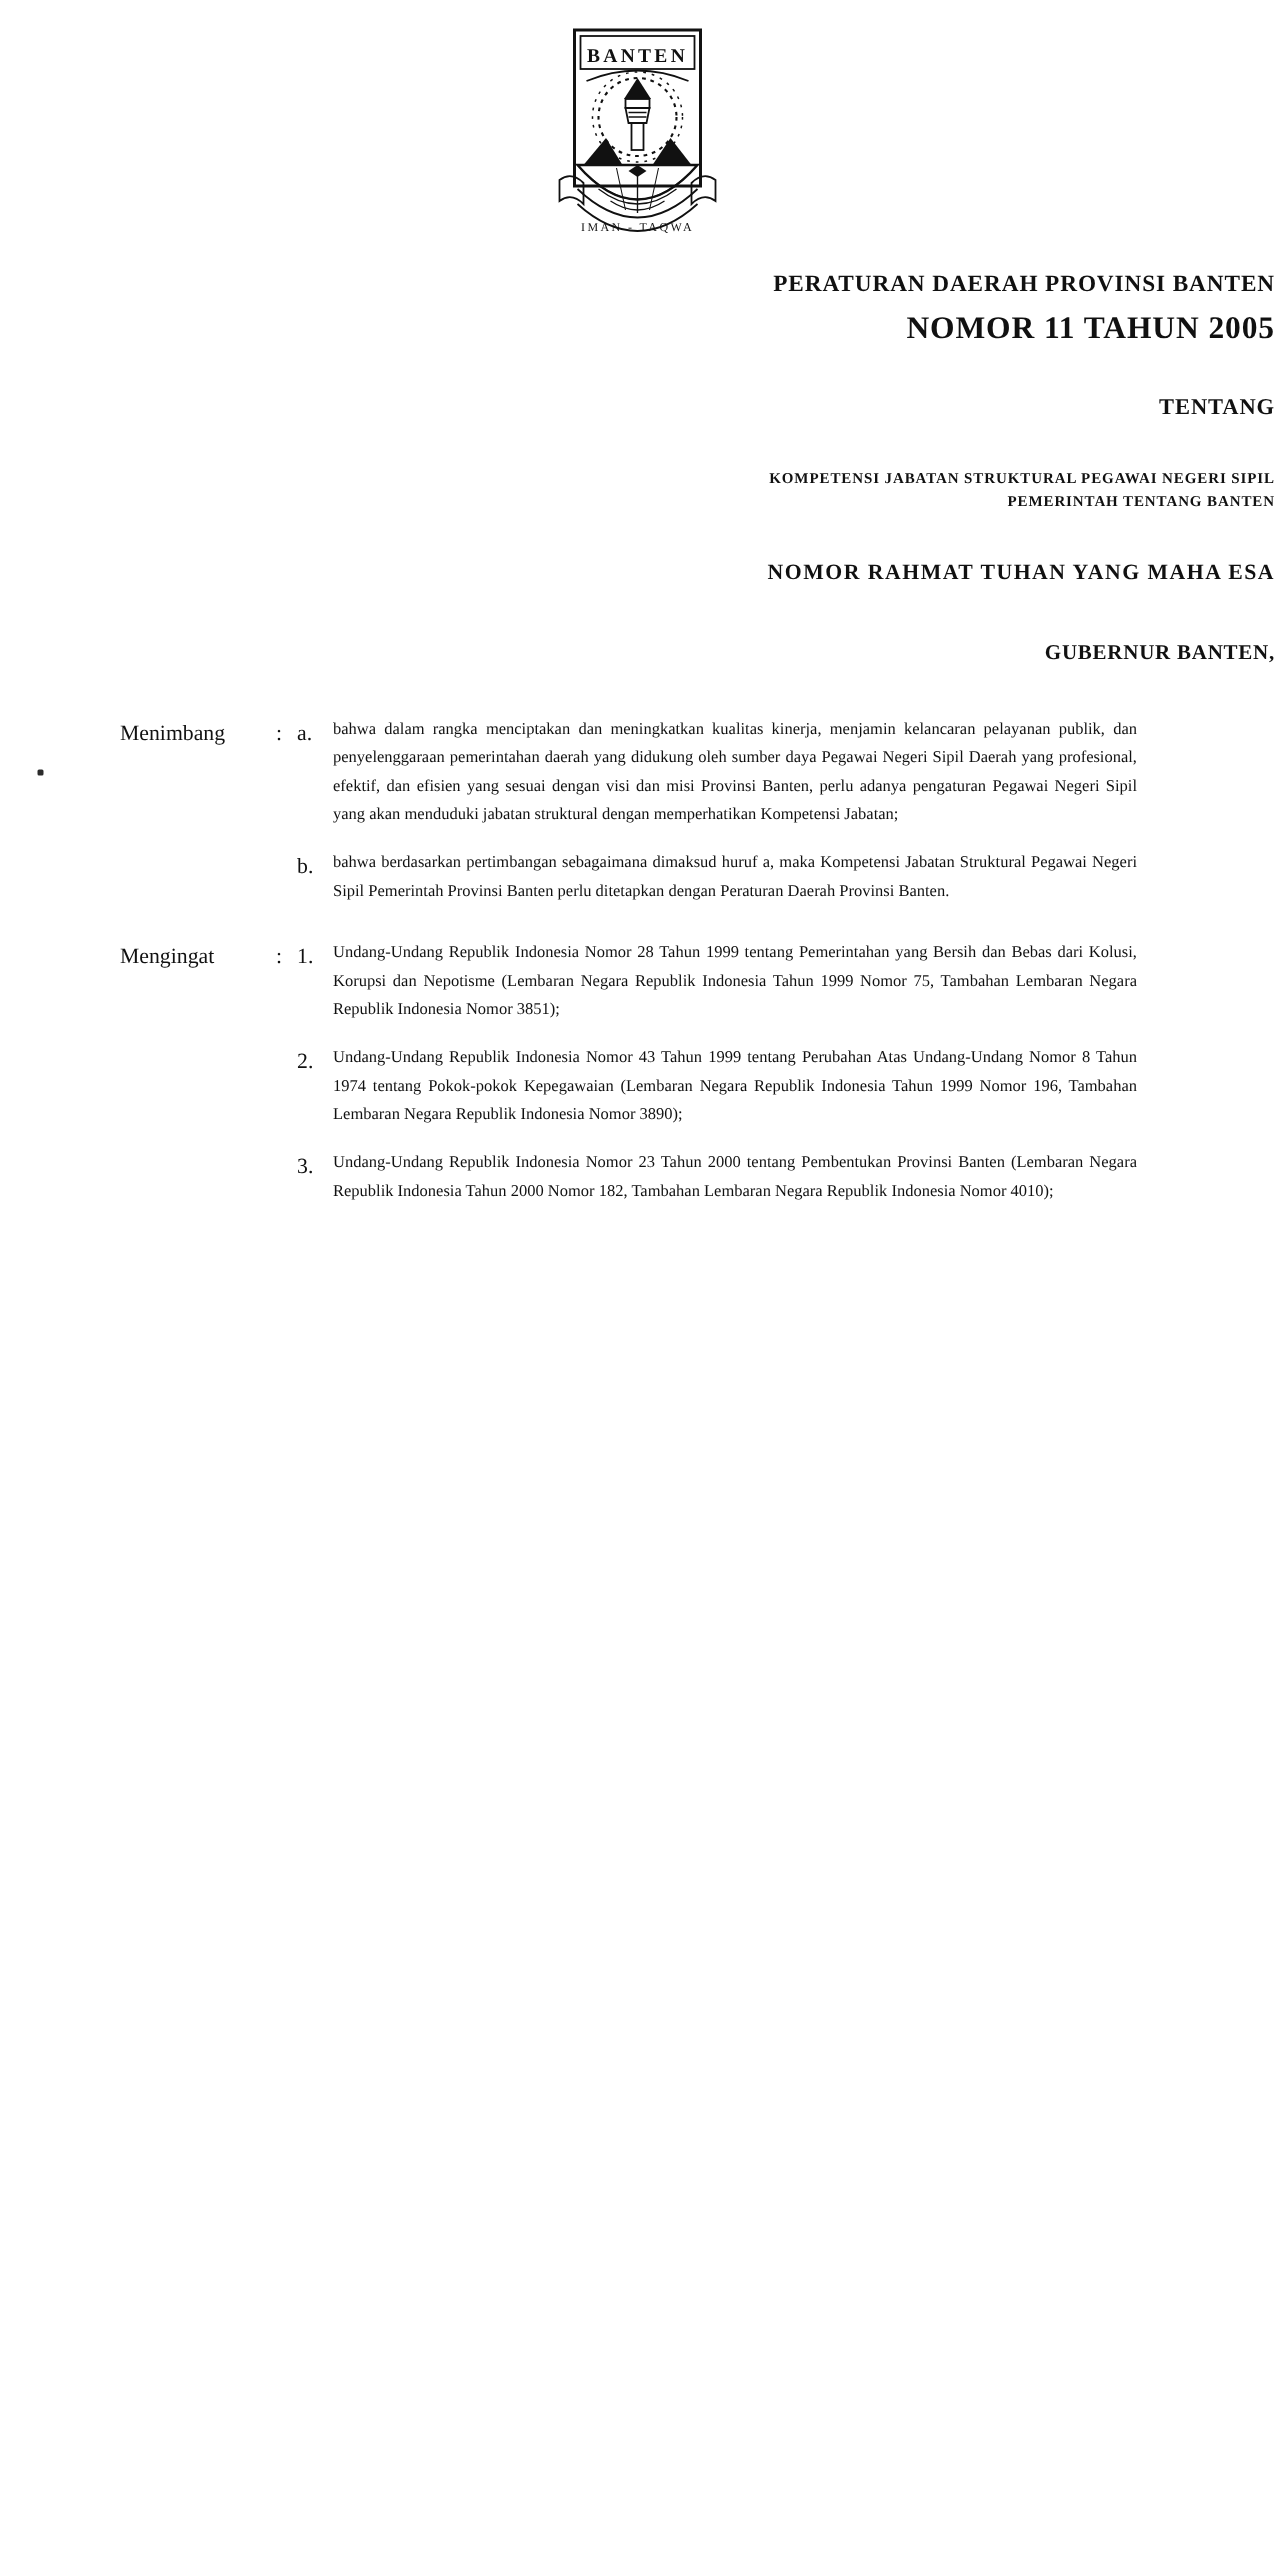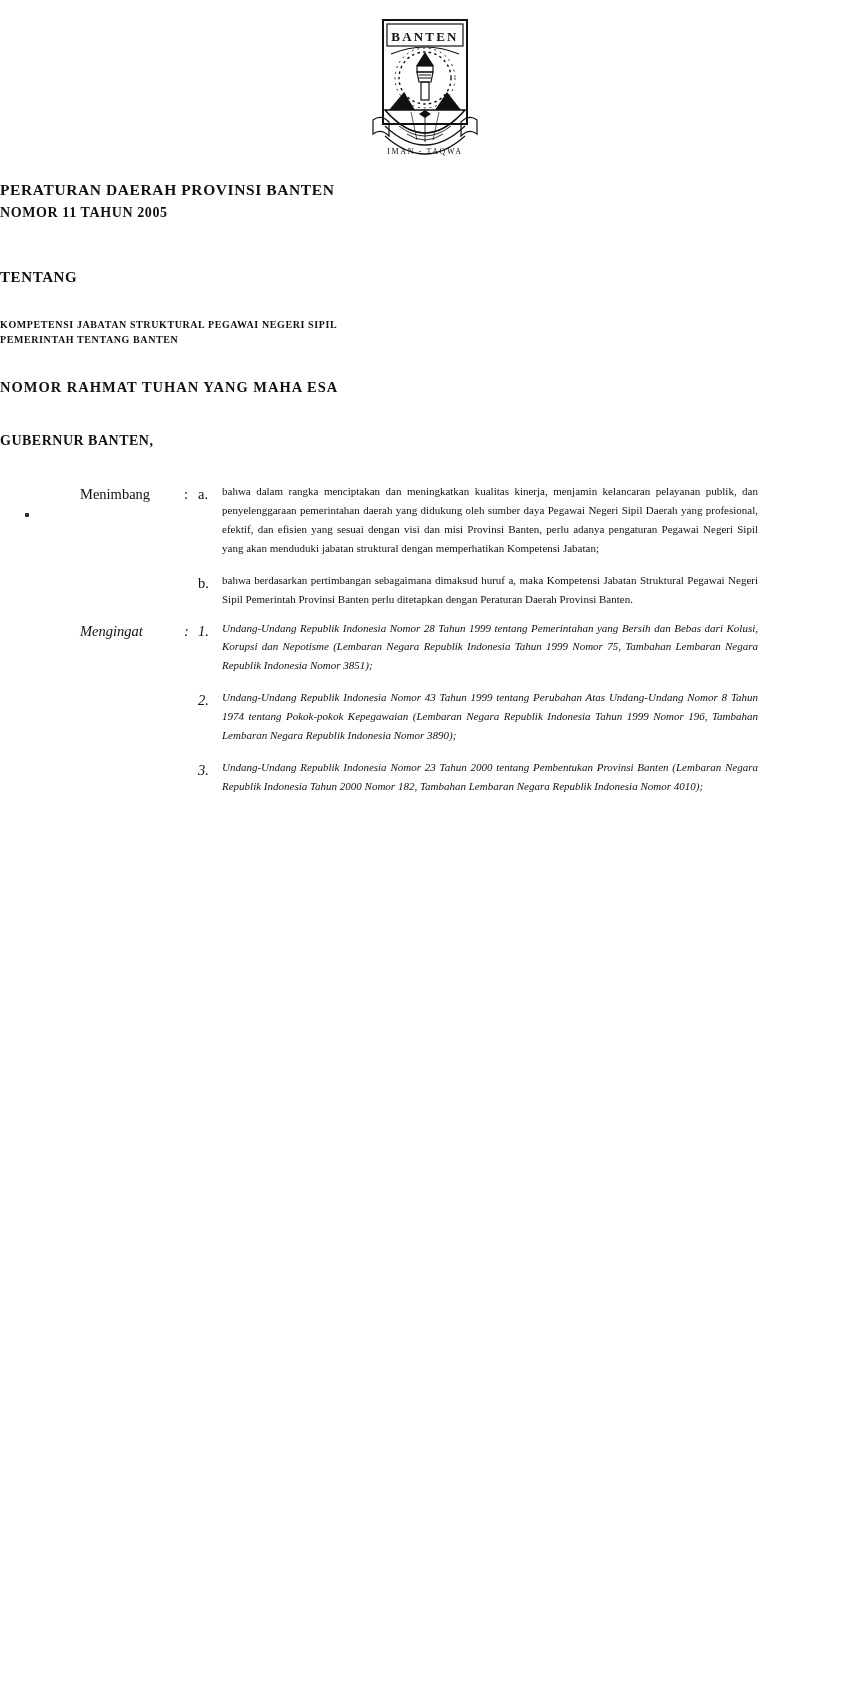--- a/index.html
+++ b/index.html
@@ -33,32 +33,32 @@
   }
   .crest {
     width: 140px;
     height: 148px;
     position: relative;
   }
   .crest svg { display: block; }
 
   
   .heading-block {
-    text-align: left;
+    text-align: right;
     margin-top: 16px;
     font-family: Liberation Serif, serif;
   }
   .hd-line {
     font-weight: bold;
     letter-spacing: 0.6px;
     line-height: 1.55;
   }
   .hd-main { font-size: 15.5px; }
-  .hd-nomor { font-size: 14px; }
-  .hd-tentang { font-size: 15px; margin-top: 42px; }
+  .hd-nomor { font-size: 21px; }
+  .hd-tentang { font-size: 15px; margin-top: 26px; }
   .hd-subject {
     font-size: 10px;
     margin-top: 28px;
     line-height: 1.55;
   }
   .hd-rahmat { font-size: 14.5px; margin-top: 28px; letter-spacing: 1px; }
   .hd-gubernur { font-size: 14px; margin-top: 32px; letter-spacing: 0.5px; }
 
   
   .body-block {
@@ -104,21 +104,21 @@
   .item-text {
     flex: 1 1 auto;
     font-size: 11px;
     line-height: 1.72;
     text-align: justify;
     text-justify: inter-word;
     hyphens: none;
   }
 
   
-  .clause.mengingat { margin-top: 10px; font-style: italic; }
+  .clause.mengingat { margin-top: 23px; }
 
   
   .margin-mark {
     position: absolute;
     left: 25px;
     top: 513px;
     width: 4px;
     height: 4px;
     background: #2b2b2b;
     border-radius: 1px;

